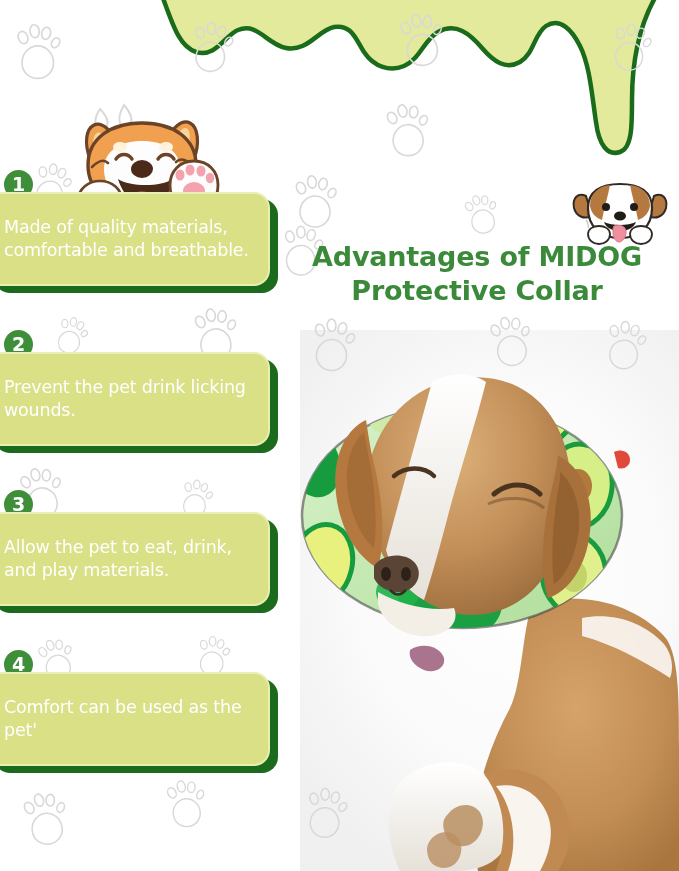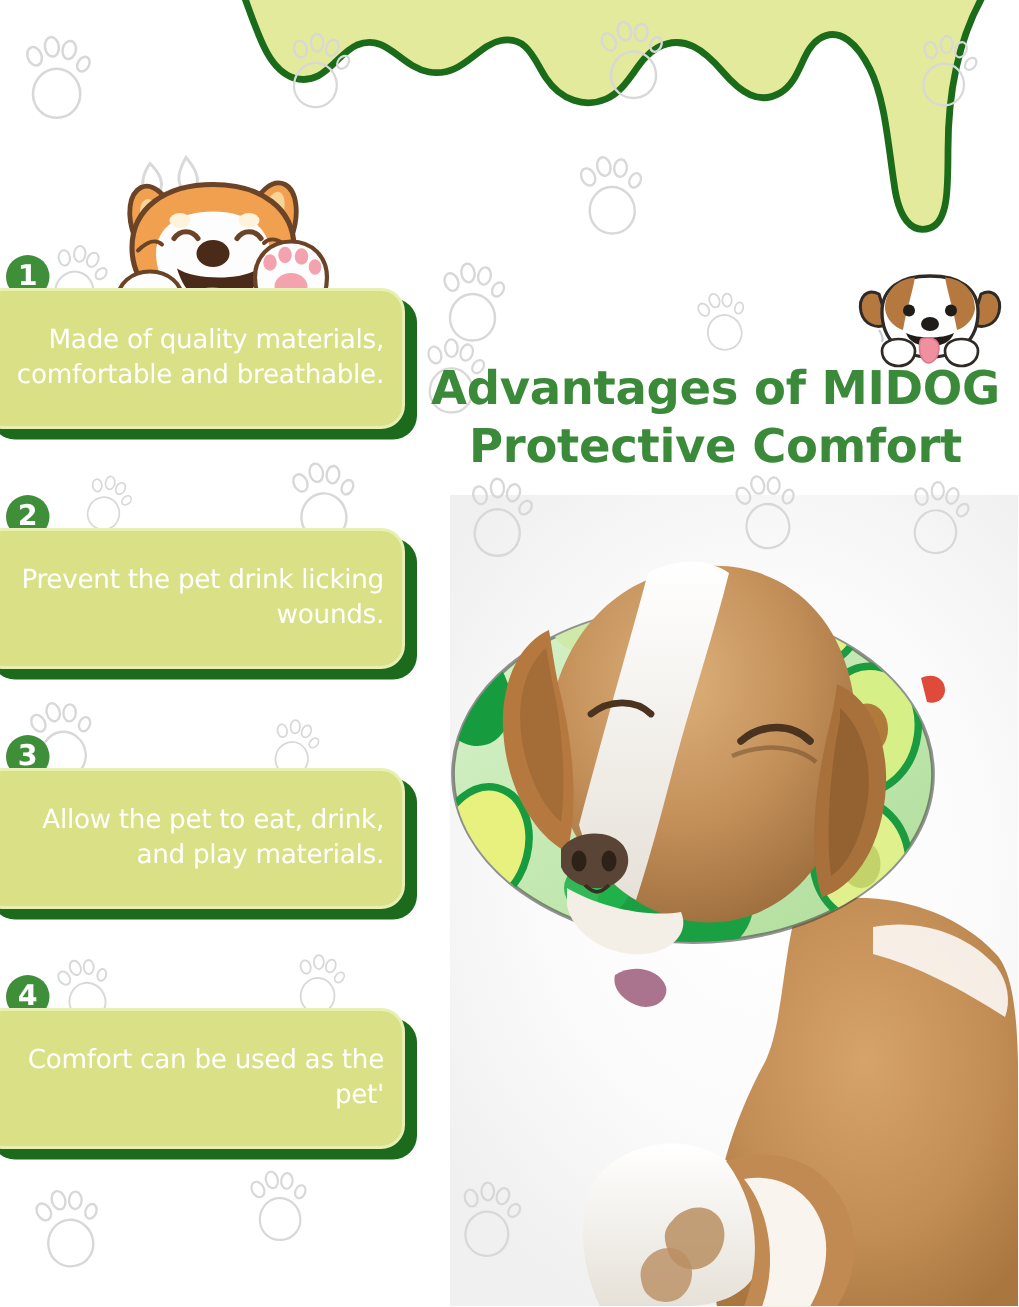--- a/index.html
+++ b/index.html
@@ -29,21 +29,21 @@
   
   .paws{position:absolute;left:0;top:0;width:679px;height:871px;pointer-events:none;}
 
   
   .title{
     position:absolute;left:275px;top:240px;width:404px;
     text-align:center;
     color:#3a8a3a;
     font-family:"DejaVu Sans", sans-serif;
     font-weight:bold;
-    font-size:31px;
+    font-size:27px;
     line-height:1.26;
     letter-spacing:-0.2px;
   }
   .title .l2{display:block;}
 
   
   .feature{position:absolute;left:-14px;width:292px;}
   .badge{
     position:absolute;left:18px;top:0;
     width:29px;height:29px;border-radius:50%;
@@ -66,21 +66,21 @@
     border-radius:16px;
     border:2px solid #e8efb2;
     box-sizing:border-box;
     display:flex;align-items:center;justify-content:center;
     padding:4px 12px 4px 16px;
   }
   .box-text{
     color:#ffffff;
     font-size:17.5px;
     line-height:1.3;
-    text-align:right;
+    text-align:left;
     font-family:"DejaVu Sans", sans-serif;
     letter-spacing:-0.2px;
   }
 
   
   #feat-1{top:170px;}
   #feat-2{top:330px;}
   #feat-3{top:490px;}
   #feat-4{top:650px;}
 
@@ -344,21 +344,21 @@
     <path d="M48,44 C54,42 60,44 60,50 C60,56 56,60 53,60 C50,60 47,56 47,50 C47,47 47,45 48,44 Z" fill="#f0909f" stroke="#d8788a" stroke-width="1"></path>
 
     <path d="M22,52 C22,47 27,44 33,44 C39,44 44,47 44,52 C44,58 39,62 33,62 C27,62 22,58 22,52 Z" fill="#ffffff" stroke="#2f2a26" stroke-width="1.8"></path>
     <path d="M64,52 C64,47 69,44 75,44 C81,44 86,47 86,52 C86,58 81,62 75,62 C69,62 64,58 64,52 Z" fill="#ffffff" stroke="#2f2a26" stroke-width="1.8"></path>
 
     <path d="M20,38 C22,41 23,44 22,46" fill="none" stroke="#c8c8c8" stroke-width="1.4"></path>
   </svg>
 
   <div class="title">
     <span>Advantages of MIDOG</span>
-    <span class="l2">Protective Comfort</span>
+    <span class="l2">Protective Collar</span>
   </div>
 
   <div class="feature" id="feat-1">
     <div class="badge">1</div>
     <div class="box-wrap">
       <div class="box-shadow"></div>
       <div class="box">
         <span class="box-text">Made of quality materials, comfortable and breathable.</span>
       </div>
     </div>

